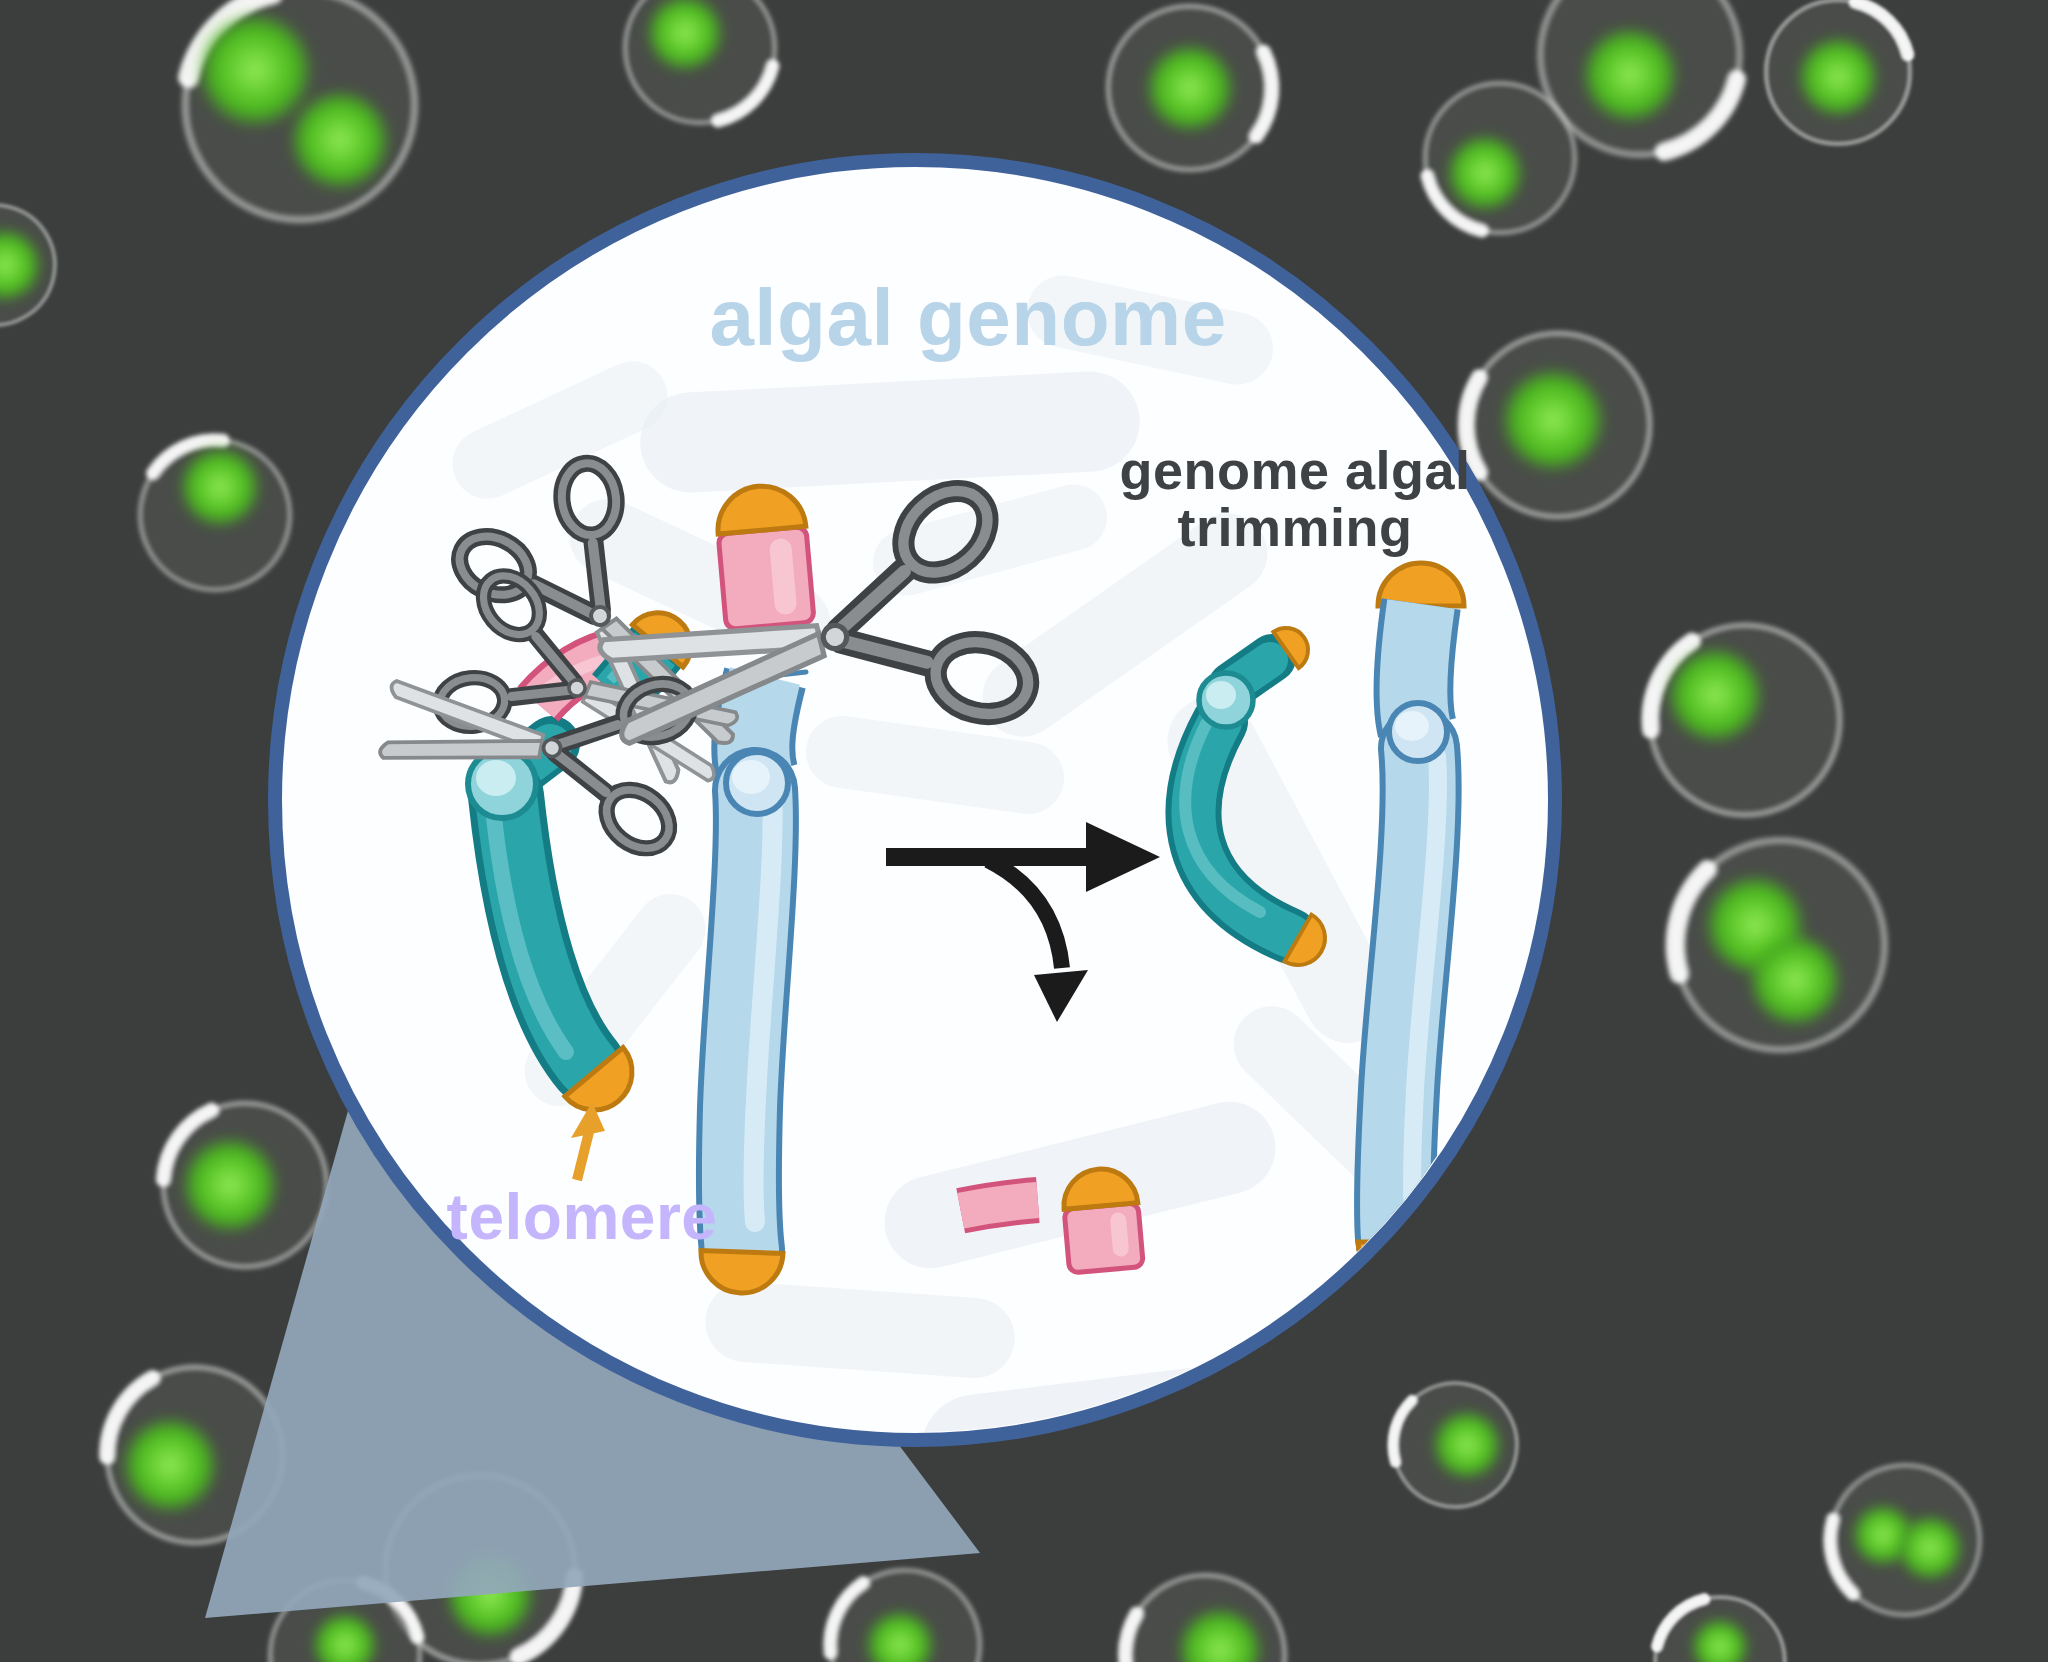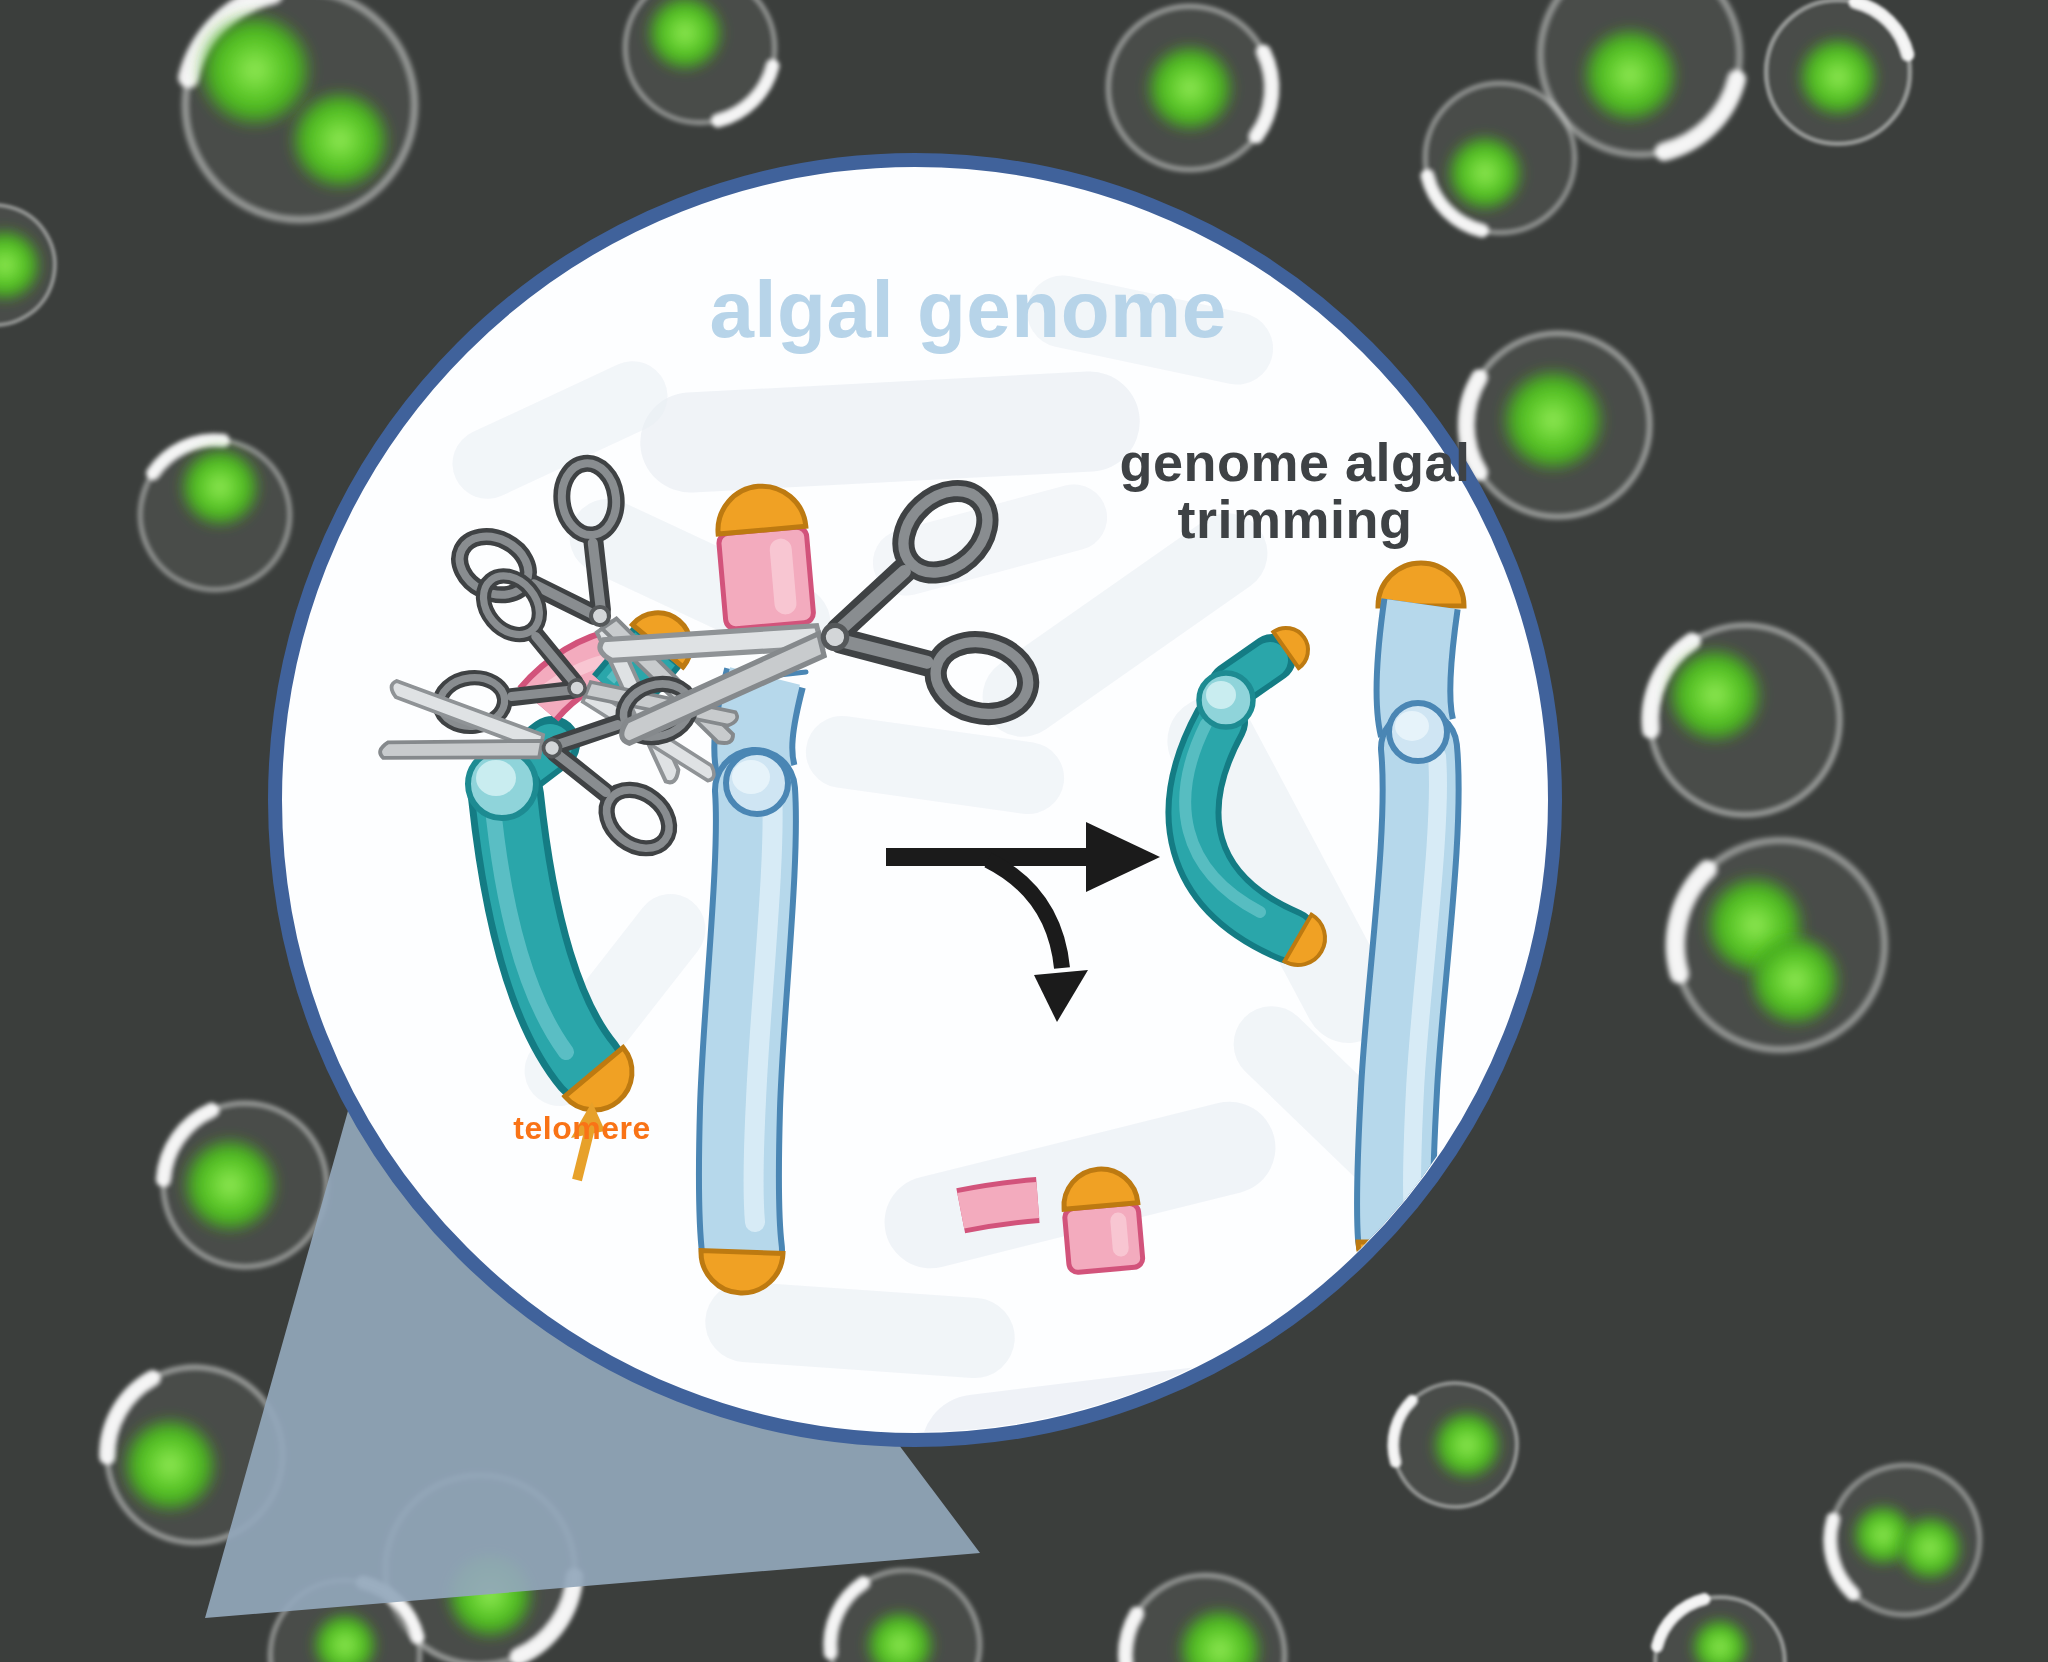--- a/index.html
+++ b/index.html
@@ -1,23 +1,23 @@
 <!DOCTYPE html>
 <html><head>
 <meta charset="utf-8">
 <style>
   html,body{margin:0;padding:0;background:#222;}
   .stage{position:relative;width:2048px;height:1662px;overflow:hidden;background:#3b3e3c;
          font-family:"Liberation Sans",sans-serif;}
   .stage svg{position:absolute;left:0;top:0;}
   .label{position:absolute;font-weight:bold;white-space:pre-line;text-align:center;
-         transform:translateX(-50%);line-height:1.06;letter-spacing:0.5px;}
+         transform:translateX(-50%);line-height:1.06;letter-spacing:0.5px;margin-top:8px;}
   .label-title{left:968px;top:268px;font-size:80px;color:#b7d4e9;}
   .label-after{left:1295px;top:434px;font-size:54px;color:#3e4245;}
-  .label-telomere{left:582px;top:1112px;font-size:32px;color:#f97316;}
+  .label-telomere{left:582px;top:1176px;font-size:64px;color:#c4b5fd;}
   .label-noness{left:995px;top:1305px;font-size:57px;color:#ee93a9;}
 </style>
 </head>
 <body>
 
 <div class="stage">
 <svg width="2048" height="1662" viewBox="0 0 2048 1662">
   <defs>
     <radialGradient id="gg">
       <stop offset="0%" stop-color="#90e955"></stop>

